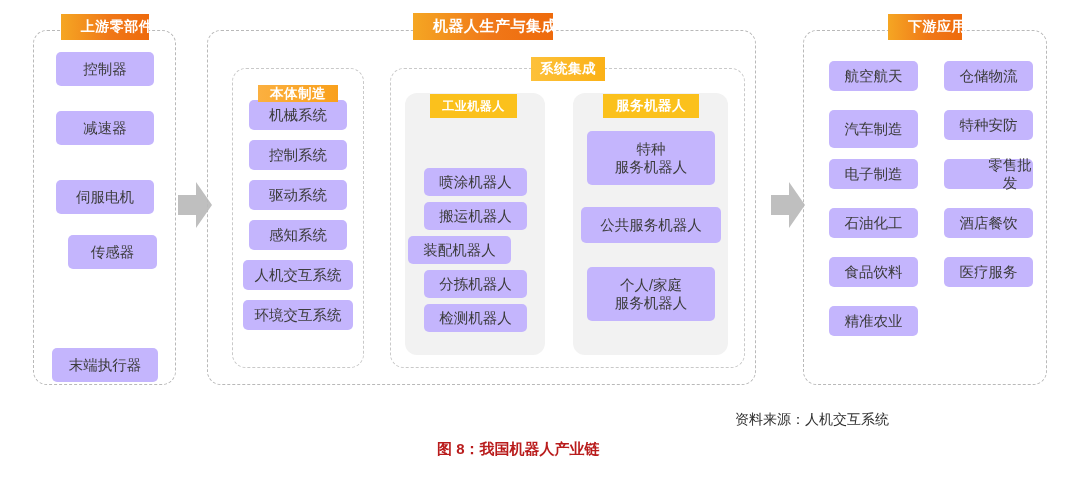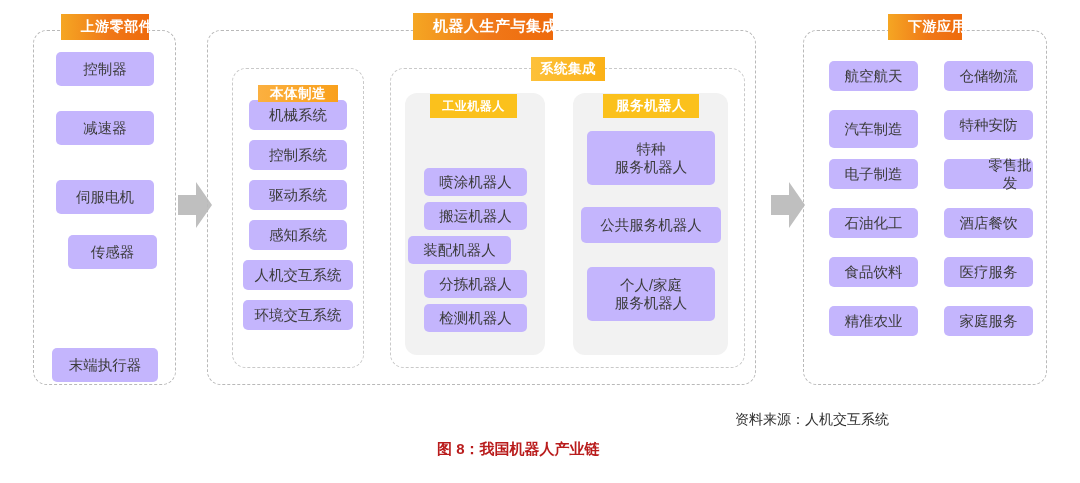--- a/index.html
+++ b/index.html
@@ -168,18 +168,17 @@
   <div class="chip" style="left:829px; top:159px; width:89px; height:30px;">电子制造</div>
   <div class="chip" style="left:829px; top:208px; width:89px; height:30px;">石油化工</div>
   <div class="chip" style="left:829px; top:257px; width:89px; height:30px;">食品饮料</div>
   <div class="chip" style="left:829px; top:306px; width:89px; height:30px;">精准农业</div>
 
   <div class="chip" style="left:944px; top:61px; width:89px; height:30px;">仓储物流</div>
   <div class="chip" style="left:944px; top:110px; width:89px; height:30px;">特种安防</div>
   <div class="chip" style="left:944px; top:159px; width:89px; height:30px;padding-left:43px;">零售批发</div>
   <div class="chip" style="left:944px; top:208px; width:89px; height:30px;">酒店餐饮</div>
   <div class="chip" style="left:944px; top:257px; width:89px; height:30px;">医疗服务</div>
-  <div class="chip" style="left:944px; top:306px; width:89px; height:30px;">家庭服务</div>
 
   <div class="source" style="left:735px; top:411px;">资料来源：人机交互系统</div>
   <div class="caption" style="left:437px; top:440px;">图 8：我国机器人产业链</div>
 
 </div>
 
 </body></html>

